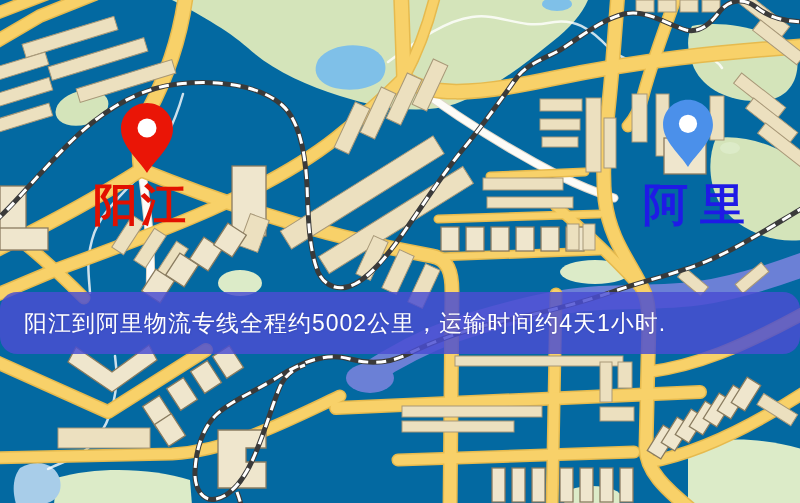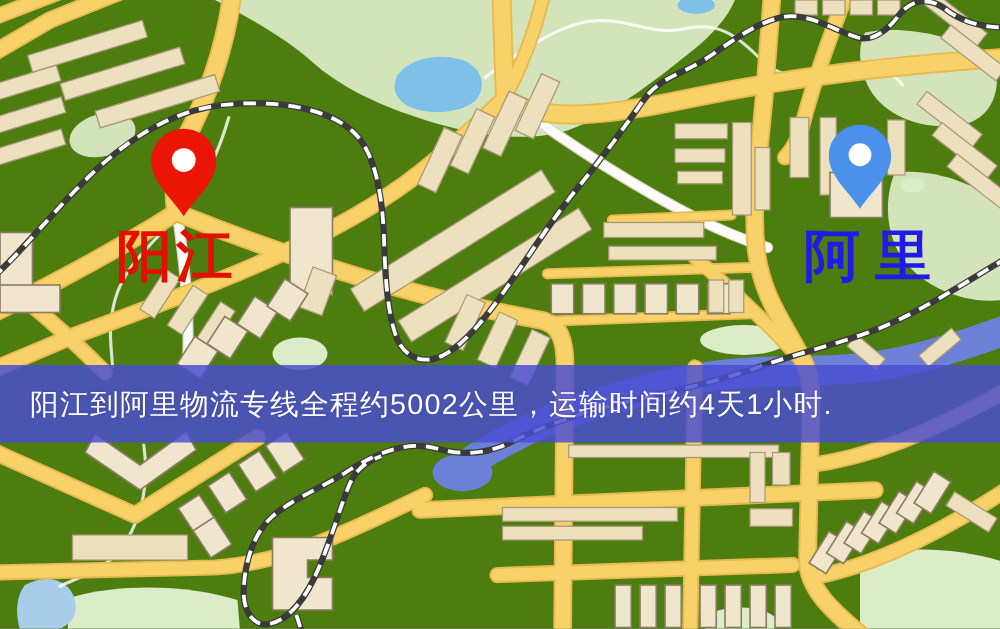--- a/index.html
+++ b/index.html
@@ -1,19 +1,19 @@
 <!DOCTYPE html>
 <html><head>
 <meta charset="utf-8">
 <style>
   html,body{margin:0;padding:0;background:#888;}
   .stage{
     position:relative;width:800px;height:503px;overflow:hidden;
     font-family:"Liberation Sans","DejaVu Sans",sans-serif;
-    background:#4d7c0f;
+    background:#0369a1;
   }
   .stage svg{position:absolute;left:0;top:0;display:block;}
   
   .green{fill:#d4e4ba;}
   .green2{fill:#dcebc8;}
   .lake{fill:#7fc0e8;}
   .pond{fill:#a8cde9;}
   .river{fill:none;stroke:#6b80d6;stroke-width:24;stroke-linecap:round;}
   .riverfill{fill:#6b80d6;}
   .stream{fill:none;stroke:#ffffff;stroke-width:2.5;opacity:.8;stroke-linecap:round;}
@@ -27,20 +27,21 @@
   .raild{fill:none;stroke:#ffffff;stroke-width:3;stroke-dasharray:10 8;}
   .pin-hole{fill:#ffffff;}
   .marker-label{font-weight:bold;font-size:45px;font-family:"Liberation Sans","DejaVu Sans",sans-serif;}
   
   .banner{
     position:absolute;left:0;top:292px;width:800px;height:62px;
     background:rgba(74,78,210,0.84);
     display:flex;align-items:center;
     box-sizing:border-box;padding-left:24px;
     z-index:5;
+    border-radius:17px;
   }
   .banner span{
     color:#ffffff;font-size:23px;letter-spacing:1px;white-space:nowrap;
     text-shadow:0 0 2px rgba(40,40,120,.35);
   }
 </style>
 </head>
 <body>
 
 <div class="stage">

